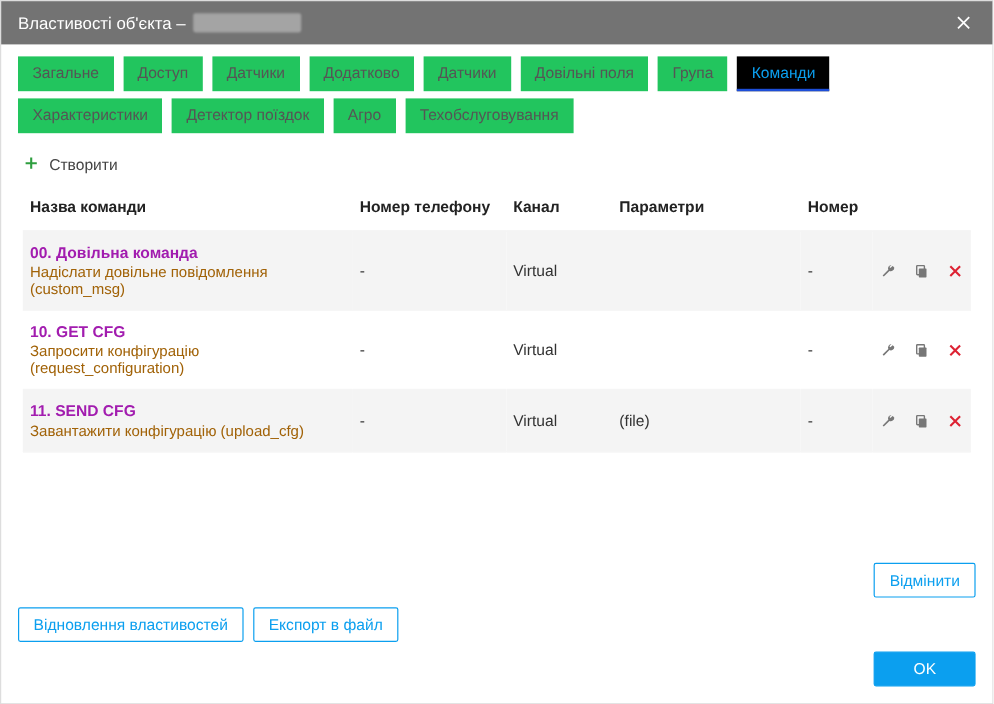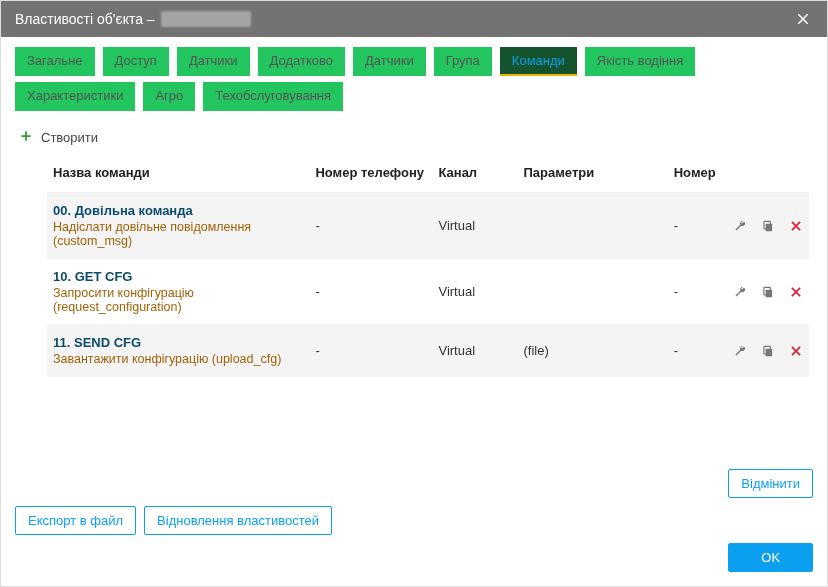--- a/index.html
+++ b/index.html
@@ -5,31 +5,31 @@
   * { box-sizing: border-box; }
   html, body { margin: 0; padding: 0; font-family: Arial, Helvetica, sans-serif; font-size: 13px; color: #333; }
   .dialog { width: 828px; height: 587px; background: #fff; display: flex; flex-direction: column; border: 1px solid #ddd; }
   .titlebar { background: #737373; color: #fff; height: 36px; display: flex; align-items: center; padding: 0 14px; justify-content: space-between; }
   .titlebar .title { font-size: 14px; display: flex; align-items: center; gap: 6px; }
   .title-blur { display:inline-block; width:90px; height:16px; background: rgba(255,255,255,0.35); border-radius:2px; filter: blur(1px); }
   .close-x { width: 20px; height: 20px; cursor: pointer; display: flex; align-items: center; justify-content: center; }
   .close-x svg { width: 14px; height: 14px; stroke: #fff; }
   .tabs { padding: 10px 14px 0 14px; display: flex; flex-wrap: wrap; gap: 8px; }
   .tab { background: #22c55e; color: #555; padding: 6px 12px; font-size: 13px; cursor: pointer; border-bottom: 2px solid transparent; }
-  .tab.active { background: #14532d; color: #0b9fef; border-bottom: 2px solid #eab308; }
+  .tab.active { background: #000000; color: #0b9fef; border-bottom: 2px solid #1d4ed8; }
   .create-row { padding: 10px 18px 8px 18px; display:flex; align-items:center; gap:8px; border-bottom: 1px solid transparent;}
   .plus-icon svg { width: 14px; height: 14px; }
   .create-label { color: #444; cursor: pointer; }
-  .table-wrap { padding: 0 18px; flex: 1; overflow: auto; margin-left: 28px; }
+  .table-wrap { padding: 0 18px; flex: 1; overflow: auto; }
   table { width: 100%; border-collapse: collapse; }
   thead th { text-align: left; font-weight: bold; font-size: 13px; padding: 10px 6px 12px 6px; border-bottom: 1px solid #eee; color:#222;}
   tbody tr { border-bottom: 1px solid #f5f5f5; }
   tbody tr:nth-child(odd) { background: #f4f4f4; }
   tbody td { padding: 10px 6px; vertical-align: middle; font-size: 13px; color:#333;}
-  .cmd-name { font-weight: bold; color: #0c4a6e; }
+  .cmd-name { font-weight: bold; color: #a21caf; }
   .cmd-sub { color: #a16207; font-size: 12.5px; margin-top: 2px; }
   .actions { display: flex; gap: 14px; justify-content: flex-end; align-items: center; }
   .act-icon { width: 14px; height: 14px; cursor: pointer; display:inline-flex; align-items:center; justify-content:center;}
   .act-icon svg { width: 14px; height: 14px; }
   .footer { padding: 10px 14px 14px 14px; display: flex; justify-content: space-between; align-items: center; }
   .btn { border: 1px solid #0b9fef; background: #fff; color: #0b9fef; padding: 6px 12px; font-size: 13px; cursor: pointer; border-radius: 2px; }
   .btn.primary { background: #0b9fef; color: #fff; margin-top: 37px; }
   .footer-left { display:flex; gap:8px; }
   .footer-right { display:flex; gap:8px;flex-direction:column; }
   .col-name { width: 280px; }
@@ -55,26 +55,27 @@
         </svg>
     </div>
   </div>
 
   <div class="tabs" id="tabs-row1">
       <div class="tab">Загальне</div>
       <div class="tab">Доступ</div>
       <div class="tab">Датчики</div>
       <div class="tab">Додатково</div>
       <div class="tab">Датчики</div>
+      <div class="tab">Довільні поля</div>
       <div class="tab">Група</div>
       <div class="tab active">Команди</div>
-      <div class="tab">Якість водіння</div>
     </div>
   <div class="tabs" id="tabs-row2" style="padding-top:6px; padding-bottom:8px;">
       <div class="tab">Характеристики</div>
+      <div class="tab">Детектор поїздок</div>
       <div class="tab">Агро</div>
       <div class="tab">Техобслуговування</div>
     </div>
 
   <div class="create-row">
     <span class="plus-icon">
       <svg viewBox="0 0 24 24">
           <path d="M12 4 L12 20 M4 12 L20 12" stroke="#2e9e3f" stroke-width="3" fill="none"></path>
         </svg>
     </span>
@@ -183,22 +184,22 @@
                 </span>
               </div>
             </td>
           </tr>
         </tbody>
     </table>
   </div>
 
   <div class="footer">
     <div class="footer-left">
+      <button class="btn">Відновлення властивостей</button>
       <button class="btn">Експорт в файл</button>
-      <button class="btn">Відновлення властивостей</button>
     </div>
     <div class="footer-right">
       <button class="btn">Відмінити</button>
       <button class="btn primary">OK</button>
     </div>
   </div>
 
 </div>
 
 </body></html>

